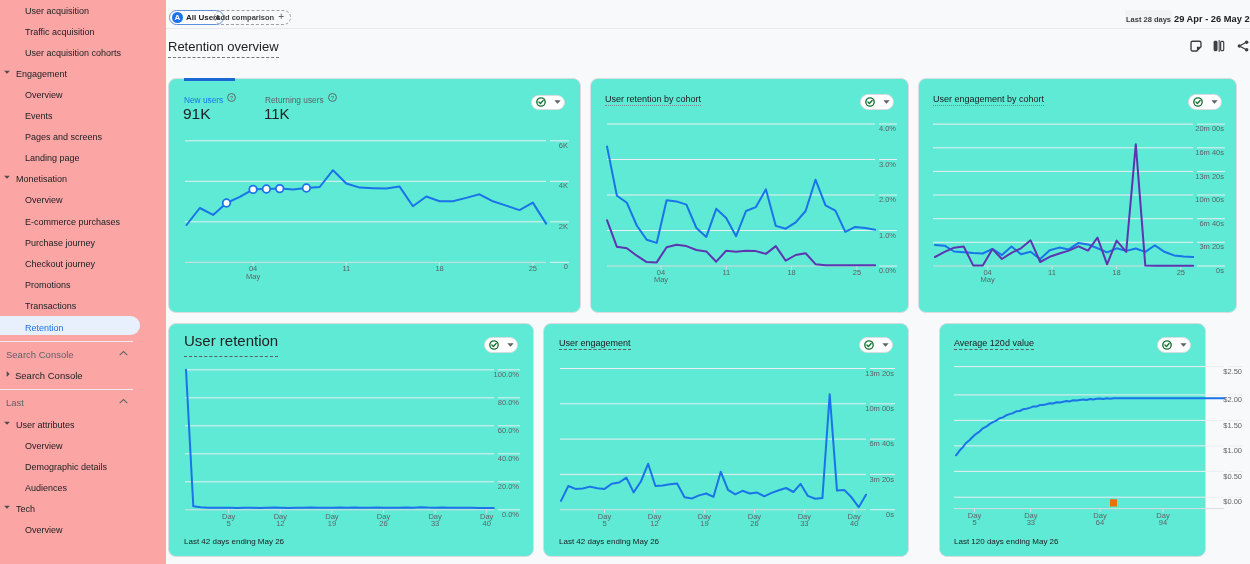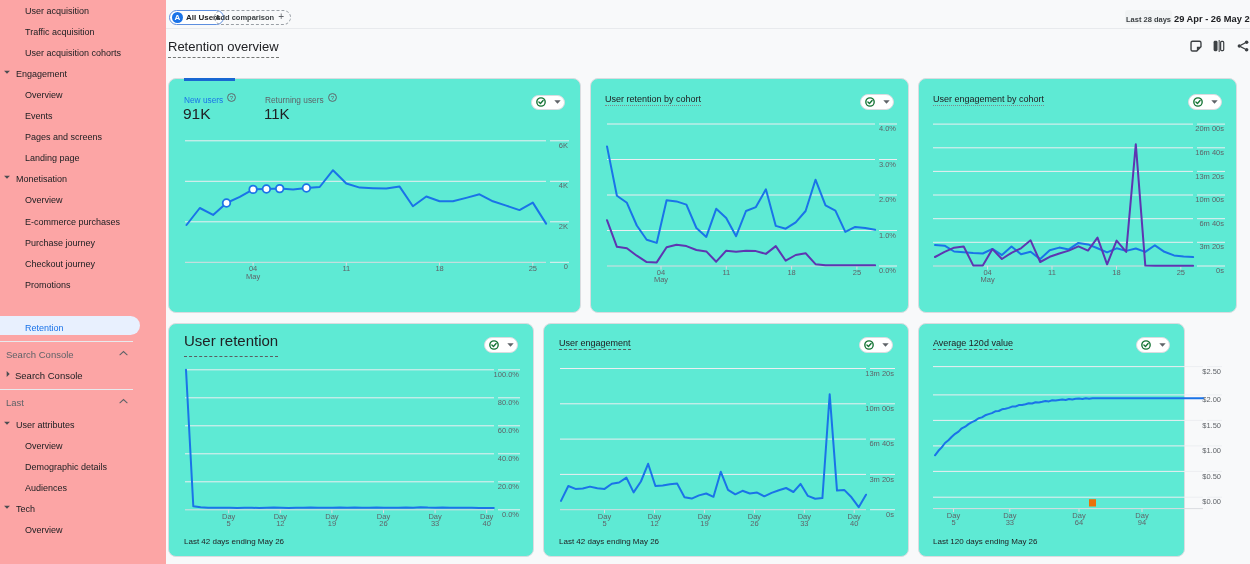--- a/index.html
+++ b/index.html
@@ -18,20 +18,21 @@
     <div style="position:absolute;left:0;top:125px;height:20px;line-height:20px;width:166px"><span style="margin-left:25px;font-size:9px;color:#202124">Pages and screens</span></div>
     <div style="position:absolute;left:0;top:146px;height:20px;line-height:20px;width:166px"><span style="margin-left:25px;font-size:9px;color:#202124">Landing page</span></div>
     <div style="position:absolute;left:0;top:167px;height:20px;line-height:20px;width:166px"><svg width="8" height="8" viewBox="0 0 8 8" style="position:absolute;left:3px;top:50%;margin-top:-4px">
         <path d="M1.1 2.7 L4 5.7 L6.9 2.7 Z" fill="#4a4d51"></path>
       </svg><span style="margin-left:16px;font-size:9px;color:#202124;font-weight:500">Monetisation</span></div>
     <div style="position:absolute;left:0;top:188px;height:20px;line-height:20px;width:166px"><span style="margin-left:25px;font-size:9px;color:#202124">Overview</span></div>
     <div style="position:absolute;left:0;top:209.5px;height:20px;line-height:20px;width:166px"><span style="margin-left:25px;font-size:9px;color:#202124">E-commerce purchases</span></div>
     <div style="position:absolute;left:0;top:230.5px;height:20px;line-height:20px;width:166px"><span style="margin-left:25px;font-size:9px;color:#202124">Purchase journey</span></div>
     <div style="position:absolute;left:0;top:251.5px;height:20px;line-height:20px;width:166px"><span style="margin-left:25px;font-size:9px;color:#202124">Checkout journey</span></div>
     <div style="position:absolute;left:0;top:272.5px;height:20px;line-height:20px;width:166px"><span style="margin-left:25px;font-size:9px;color:#202124">Promotions</span></div>
+    <div style="position:absolute;left:0;top:293.5px;height:20px;line-height:20px;width:166px"><span style="margin-left:25px;font-size:9px;color:#202124">Transactions</span></div>
     <div style="position:absolute;left:0;top:315.5px;height:19px;line-height:19px;width:140px;background:#e8f0fe;border-radius:0 16px 16px 0"><span style="margin-left:25px;font-size:9px;color:#1a73e8">Retention</span></div>
     <div style="position:absolute;left:0;top:343px;height:20px;line-height:20px;width:166px"><svg width="9" height="6" viewBox="0 0 10 6" style="position:absolute;right:38px;top:50%;margin-top:-3px">
         <path d="M1 5 L5 1.4 L9 5" fill="none" stroke="#5f6368" stroke-width="1.2" stroke-linecap="round"></path>
       </svg><span style="margin-left:6px;font-size:9.5px;color:#5f6368">Search Console</span></div>
     <div style="position:absolute;left:0;top:364px;height:20px;line-height:20px;width:166px"><svg width="8" height="8" viewBox="0 0 8 8" style="position:absolute;left:4px;top:50%;margin-top:-4px">
         <path d="M2.7 1.1 L5.7 4 L2.7 6.9 Z" fill="#4a4d51"></path>
       </svg><span style="margin-left:15px;font-size:9.5px;color:#202124;font-weight:500">Search Console</span></div>
     <div style="position:absolute;left:0;top:391px;height:20px;line-height:20px;width:166px"><svg width="9" height="6" viewBox="0 0 10 6" style="position:absolute;right:38px;top:50%;margin-top:-3px">
         <path d="M1 5 L5 1.4 L9 5" fill="none" stroke="#5f6368" stroke-width="1.2" stroke-linecap="round"></path>
       </svg><span style="margin-left:6px;font-size:9.5px;color:#5f6368">Last</span></div>
@@ -316,21 +317,21 @@
       <text x="260.3" y="194.7" font-size="7.5" fill="#5f6368" text-anchor="middle">Day</text>
       <text x="260.3" y="202.1" font-size="7.5" fill="#5f6368" text-anchor="middle">33</text>
       <line x1="310.2" y1="185.7" x2="310.2" y2="189.2" stroke="#dadce0" stroke-width="1"></line>
       <text x="310.2" y="194.7" font-size="7.5" fill="#5f6368" text-anchor="middle">Day</text>
       <text x="310.2" y="202.1" font-size="7.5" fill="#5f6368" text-anchor="middle">40</text>
       <polyline points="17.0,176.9 24.3,162.0 31.5,164.9 38.8,164.5 46.0,162.6 53.3,164.3 60.6,164.9 67.8,159.8 75.1,158.5 82.4,153.6 89.6,168.4 96.9,157.5 104.1,139.8 111.4,162.0 118.7,161.5 125.9,160.3 133.2,159.6 140.5,173.2 147.7,174.6 155.0,171.4 162.2,169.5 169.5,172.8 176.8,147.8 184.0,165.8 191.3,170.3 198.5,166.8 205.8,169.5 213.1,168.6 220.3,172.3 227.6,168.9 234.9,166.3 242.1,164.0 249.4,168.0 256.6,159.9 263.9,171.9 271.2,174.8 278.4,174.1 285.7,70.3 293.0,166.6 300.2,165.9 307.5,173.3 314.7,183.2 322.0,170.7" fill="none" stroke="#1a73e8" stroke-width="2" stroke-linejoin="round" stroke-linecap="round"></polyline>
     </svg>
 <div style="position:absolute;left:15px;top:213px;font-size:8px;color:#202124">Last 42 days ending May 26</div>
 </div>
 
-<div class="card" style="left:918px;top:323px;width:267px;height:234px">
+<div class="card" style="left:939px;top:323px;width:267px;height:234px">
 <div style="position:absolute;left:14px;top:11.5px;line-height:9px"><span style="font-size:9px;color:#202124;border-bottom:1px dashed #5a5d61;padding-bottom:1px">Average 120d value</span></div>
 <div style="position:absolute;right:14px;top:13px;width:34px;height:15.5px;border:1px solid #dadce0;border-radius:8px;background:#fff;display:flex;align-items:center;justify-content:space-between;padding:0 3.5px;box-sizing:border-box">
 <svg width="10" height="10" viewBox="0 0 11 11">
         <circle cx="5.5" cy="5.5" r="4.6" fill="none" stroke="#137333" stroke-width="1.5"></circle>
         <path d="M3.2 5.6 L4.9 7.2 L7.8 3.9" fill="none" stroke="#137333" stroke-width="1.5" stroke-linecap="round" stroke-linejoin="round"></path>
       </svg>
 <svg width="7" height="4" viewBox="0 0 7 4">
         <path d="M0.3 0.3 L3.5 3.7 L6.7 0.3 Z" fill="#5f6368"></path>
       </svg>
     </div>

